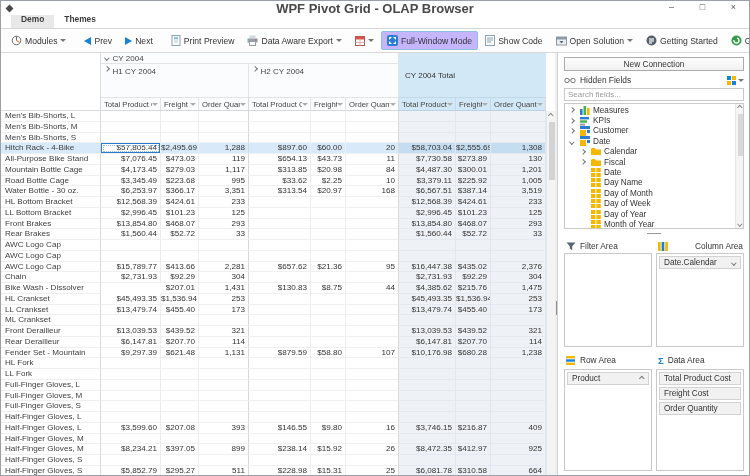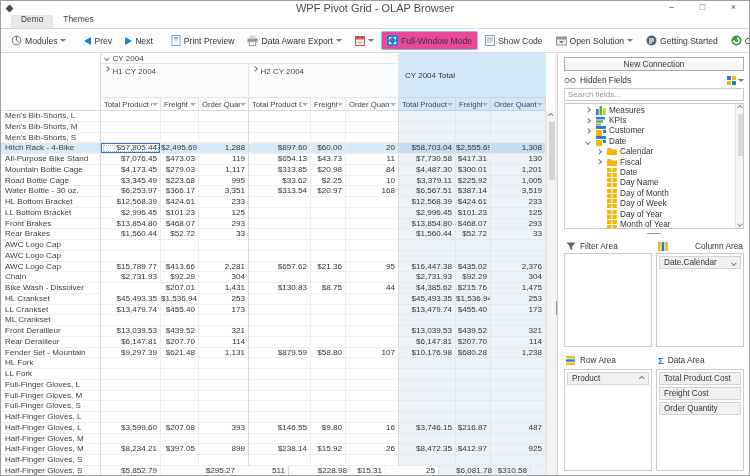--- a/index.html
+++ b/index.html
@@ -2,32 +2,32 @@
 <html><head>
 <meta charset="utf-8">
 <style>
   *{box-sizing:border-box;margin:0;padding:0;}
   html,body{background:#cfd3d8;}
   .window{width:750px;height:476px;position:relative;background:#fff;border:1px solid #9aa0a6;
     font-family:"Liberation Sans",sans-serif;overflow:hidden;}
   
   .titlebar{height:14px;position:relative;display:flex;align-items:center;background:#fff;}
   .appicon{width:7px;height:7px;margin-left:5px;background:#4a4a4a;transform:rotate(45deg) scale(.8);z-index:1;}
-  .tb-title{position:absolute;left:0;right:0;text-align:center;font-size:11px;color:#494949;}
+  .tb-title{position:absolute;left:0;right:0;text-align:center;font-size:13px;color:#494949;font-weight:bold;}
   .tb-controls{margin-left:auto;display:flex;z-index:1;}
   .tb-btn{width:31px;height:14px;text-align:center;font-size:9px;line-height:13px;color:#555;}
   
   .tabs{height:14px;display:flex;align-items:stretch;border-bottom:1px solid #d7d7d7;padding-left:10px;font-size:8.4px;color:#3c3c3c;background:#fff;}
-  .tab{padding:2px 10px 8px 10px;display:flex;align-items:center;}
+  .tab{padding:2px 10px 8px 10px;display:flex;align-items:center;font-weight:bold;}
   .tab.active{background:#e8e8e8;}
   
   .toolbar{height:24px;display:flex;align-items:center;border-bottom:1px solid #d9d9d9;background:#fdfdfd;
     font-size:8.6px;color:#333;padding:0 4px;gap:1px;white-space:nowrap;}
   .tbtn{display:flex;align-items:center;gap:3px;padding:3px 5px;border:1px solid transparent;border-radius:2px;}
-  .tbtn.hl{background:#ec4899;border-color:#8fbede;}
+  .tbtn.hl{background:#c4b5fd;border-color:#8fbede;}
   .tsep{width:1px;height:15px;background:#dedede;margin:0 2px;}
   .caret{width:0;height:0;border-left:3px solid transparent;border-right:3px solid transparent;border-top:3.5px solid #777;display:inline-block;}
   .tri-left{width:0;height:0;border-top:4.5px solid transparent;border-bottom:4.5px solid transparent;border-right:7px solid #1583d8;}
   .tri-right{width:0;height:0;border-top:4.5px solid transparent;border-bottom:4.5px solid transparent;border-left:7px solid #1583d8;}
   .chev{display:inline-block;width:3.6px;height:3.6px;border:solid #777;border-width:0 1px 1px 0;}
   .chev.right{transform:rotate(-45deg);}
   .chev.down{transform:rotate(45deg);}
   .chev.up{transform:rotate(-135deg);}
   
   .grid{position:absolute;left:0;top:52px;width:545px;height:424px;background:#fff;}
@@ -60,21 +60,21 @@
   .splitter{position:absolute;left:554px;top:52px;width:3px;bottom:0;background:#efefef;border-right:1px solid #d2d2d2;}
   .split-handle{position:absolute;left:1px;top:248px;width:1px;height:14px;background:#8f8f8f;}
   
   .panel{position:absolute;left:557px;top:52px;right:0;bottom:0;background:#fff;font-size:8.4px;color:#333;}
   .btn-newconn{position:absolute;left:6px;top:4px;right:5px;height:14px;border:1px solid #ababab;
     background:linear-gradient(#fefefe,#f1f1f1);display:flex;align-items:center;justify-content:center;font-size:8.3px;color:#333;}
   .hf-row{position:absolute;left:6px;top:21px;right:5px;height:12px;display:flex;align-items:center;gap:4px;}
   .hf-right{margin-left:auto;display:flex;align-items:center;gap:2px;}
   .search{position:absolute;left:6px;top:35px;right:5px;height:13px;border:1px solid #c9c9c9;display:flex;align-items:center;padding-left:3px;font-size:8px;color:#9a9a9a;background:#fff;}
   .tree{position:absolute;left:6px;top:50px;right:5px;height:126px;border:1px solid #c9c9c9;background:#fff;overflow:hidden;}
-  .tree-list{position:absolute;left:16px;top:1px;right:8px;}
+  .tree-list{position:absolute;left:0;top:1px;right:8px;}
   .titem{height:10.4px;display:flex;align-items:center;gap:3px;font-size:8.2px;color:#333;white-space:nowrap;overflow:hidden;}
   .exp{width:8px;flex:none;display:inline-flex;justify-content:center;}
   .ticon{width:11px;flex:none;display:inline-flex;justify-content:center;align-items:center;}
   .tscroll{position:absolute;right:0;top:0;bottom:0;width:8px;background:#f5f5f5;border-left:1px solid #e6e6e6;}
   .ts-thumb{position:absolute;left:1.5px;top:10px;width:5px;height:42px;background:#d9d9d9;}
   .ts-up{position:absolute;top:2px;left:2px;}
   .ts-down{position:absolute;bottom:2px;left:2px;}
   .psplit{position:absolute;left:6px;right:5px;top:179px;height:4px;display:flex;justify-content:center;align-items:center;}
   .psplit div{width:14px;height:2px;border-top:1px solid #9a9a9a;}
   .area-label{position:absolute;display:flex;align-items:center;gap:4px;font-size:8.3px;color:#333;}
@@ -330,21 +330,21 @@
         </div>
         <div class="grow">
           <div class="rl">All-Purpose Bike Stand</div>
           <div class="cell" style="width: 60px;">$7,076.45</div>
           <div class="cell" style="width: 38px;">$473.03</div>
           <div class="cell gb" style="width: 50px;">119</div>
           <div class="cell" style="width: 62px;">$654.13</div>
           <div class="cell" style="width: 35px;">$43.73</div>
           <div class="cell gb" style="width: 53px;">11</div>
           <div class="cell tot" style="width: 57px;">$7,730.58</div>
-          <div class="cell tot" style="width: 35px;">$417.31</div>
+          <div class="cell tot" style="width: 35px;">$273.89</div>
           <div class="cell tot" style="width: 55px;">130</div>
         </div>
         <div class="grow">
           <div class="rl">Mountain Bottle Cage</div>
           <div class="cell" style="width: 60px;">$4,173.45</div>
           <div class="cell" style="width: 38px;">$279.03</div>
           <div class="cell gb" style="width: 50px;">1,117</div>
           <div class="cell" style="width: 62px;">$313.85</div>
           <div class="cell" style="width: 35px;">$20.98</div>
           <div class="cell gb" style="width: 53px;">84</div>
@@ -631,21 +631,21 @@
         <div class="grow">
           <div class="rl">Half-Finger Gloves, L</div>
           <div class="cell" style="width: 60px;">$3,599.60</div>
           <div class="cell" style="width: 38px;">$207.08</div>
           <div class="cell gb" style="width: 50px;">393</div>
           <div class="cell" style="width: 62px;">$146.55</div>
           <div class="cell" style="width: 35px;">$9.80</div>
           <div class="cell gb" style="width: 53px;">16</div>
           <div class="cell tot" style="width: 57px;">$3,746.15</div>
           <div class="cell tot" style="width: 35px;">$216.87</div>
-          <div class="cell tot" style="width: 55px;">487</div>
+          <div class="cell tot" style="width: 55px;">409</div>
         </div>
         <div class="grow">
           <div class="rl">Half-Finger Gloves, M</div>
           <div class="cell" style="width: 60px;"></div>
           <div class="cell" style="width: 38px;"></div>
           <div class="cell gb" style="width: 50px;"></div>
           <div class="cell" style="width: 62px;"></div>
           <div class="cell" style="width: 35px;"></div>
           <div class="cell gb" style="width: 53px;"></div>
           <div class="cell tot" style="width: 57px;"></div>
@@ -672,21 +672,21 @@
           <div class="cell" style="width: 62px;"></div>
           <div class="cell" style="width: 35px;"></div>
           <div class="cell gb" style="width: 53px;"></div>
           <div class="cell tot" style="width: 57px;"></div>
           <div class="cell tot" style="width: 35px;"></div>
           <div class="cell tot" style="width: 55px;"></div>
         </div>
         <div class="grow">
           <div class="rl">Half-Finger Gloves, S</div>
           <div class="cell" style="width: 60px;">$5,852.79</div>
-          <div class="cell" style="width: 38px; margin-left: 40px;">$295.27</div>
+          <div class="cell" style="width: 38px;">$295.27</div>
           <div class="cell gb" style="width: 50px;">511</div>
           <div class="cell" style="width: 62px;">$228.98</div>
           <div class="cell" style="width: 35px;">$15.31</div>
           <div class="cell gb" style="width: 53px;">25</div>
           <div class="cell tot" style="width: 57px;">$6,081.78</div>
           <div class="cell tot" style="width: 35px;">$310.58</div>
           <div class="cell tot" style="width: 55px;">664</div>
         </div>
       </div>
   </div>

